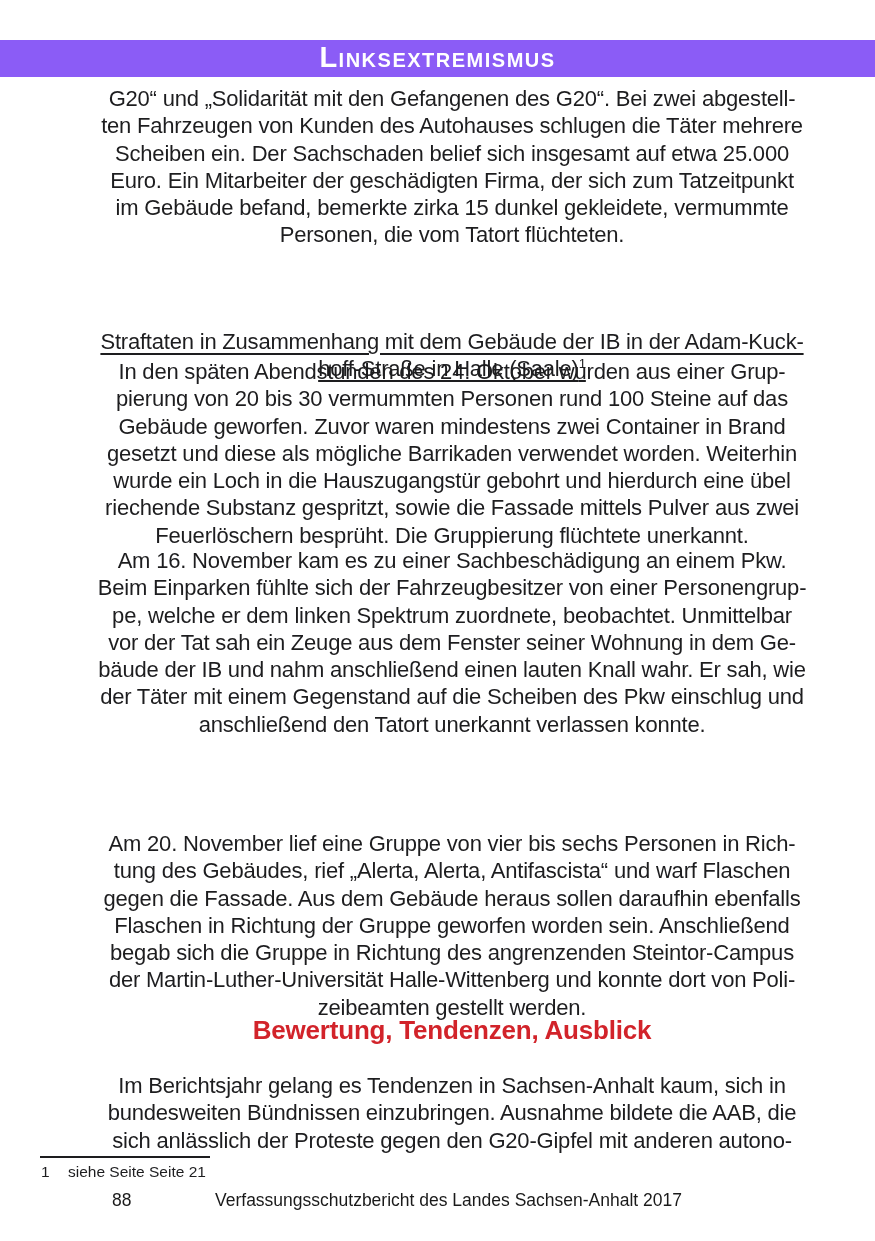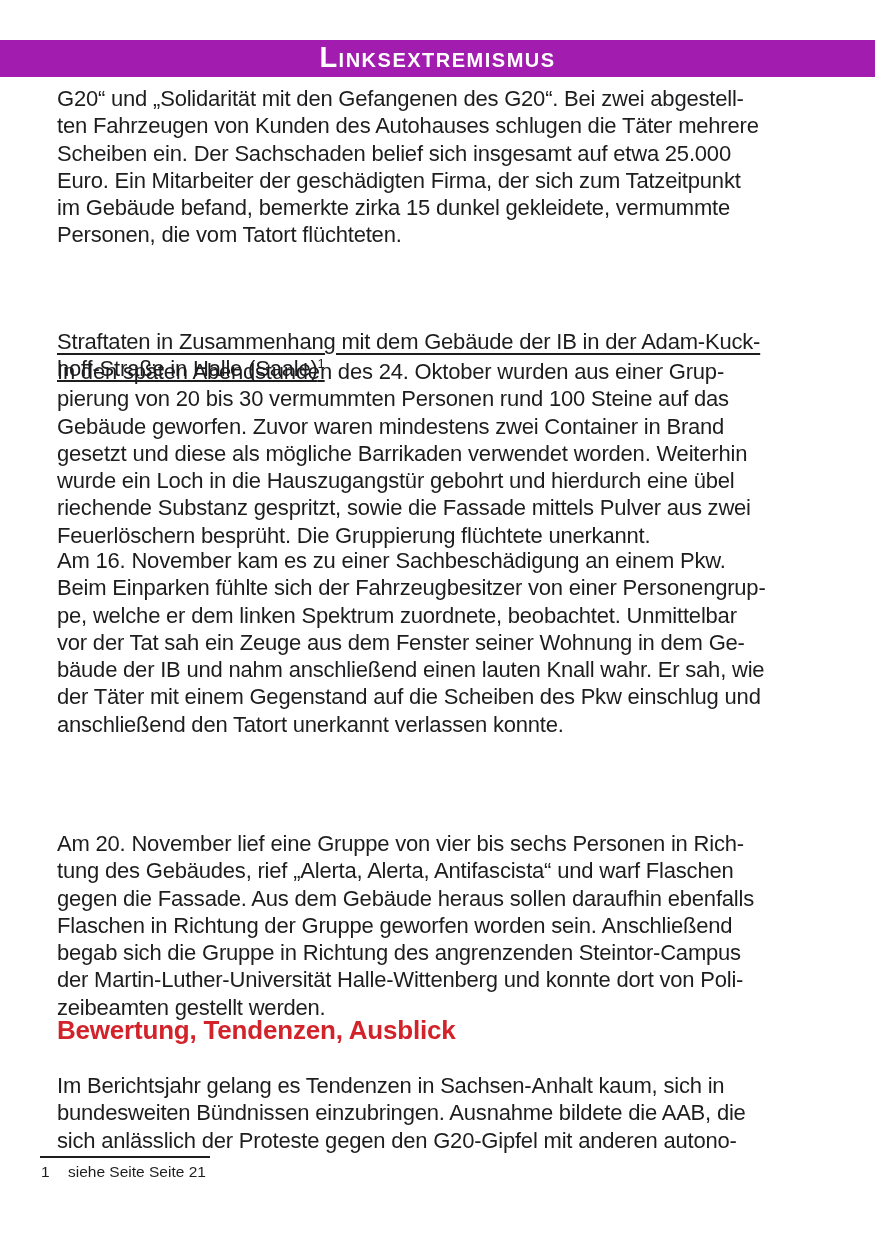--- a/index.html
+++ b/index.html
@@ -42,20 +42,21 @@
     position: absolute;
     left: 57px;
     width: 790px;
     margin: 0;
     white-space: pre;
     font-size: 22px;
     letter-spacing: -0.2px;
     line-height: 27.3px;
     font-weight: 400;
     color: #1d1d1f;
+    text-align: center;
   }
   .section-heading {
     text-decoration: underline;
     text-underline-offset: 4px;
     text-decoration-thickness: 1.5px;
     margin-top: 47px;
   }
   .section-heading sup {
     font-size: 60%;
     line-height: 0;
@@ -101,21 +102,21 @@
   .footer .footer-text {
     position: absolute;
     left: 215px;
   }
 </style>
 </head>
 <body>
 
 <div class="page">
 
-  <header class="band" style="background: #a21caf;">
+  <header class="band" style="background: #8b5cf6;">
     <span class="band-title" style="color: rgb(255, 255, 255);">Linksextremismus</span>
   </header>
 
   <p class="para" style="top:85px">G20“ und „Solidarität mit den Gefangenen des G20“. Bei zwei abgestell-
 ten Fahrzeugen von Kunden des Autohauses schlugen die Täter mehrere
 Scheiben ein. Der Sachschaden belief sich insgesamt auf etwa 25.000
 Euro. Ein Mitarbeiter der geschädigten Firma, der sich zum Tatzeitpunkt
 im Gebäude befand, bemerkte zirka 15 dunkel gekleidete, vermummte
 Personen, die vom Tatort flüchteten.</p>
 
@@ -152,14 +153,18 @@
 bundesweiten Bündnissen einzubringen. Ausnahme bildete die AAB, die
 sich anlässlich der Proteste gegen den G20-Gipfel mit anderen autono-</p>
 
   <div class="footnote-rule"></div>
 
   <div class="footnote">
     <span class="marker">1</span>
     <span class="footnote-text">siehe Seite Seite 21</span>
   </div>
 
+  <div class="footer">
+    <span class="page-number">88</span>
+    <span class="footer-text">Verfassungsschutzbericht des Landes Sachsen-Anhalt 2017</span>
+  </div>
 
 </div>
 
 </body></html>

